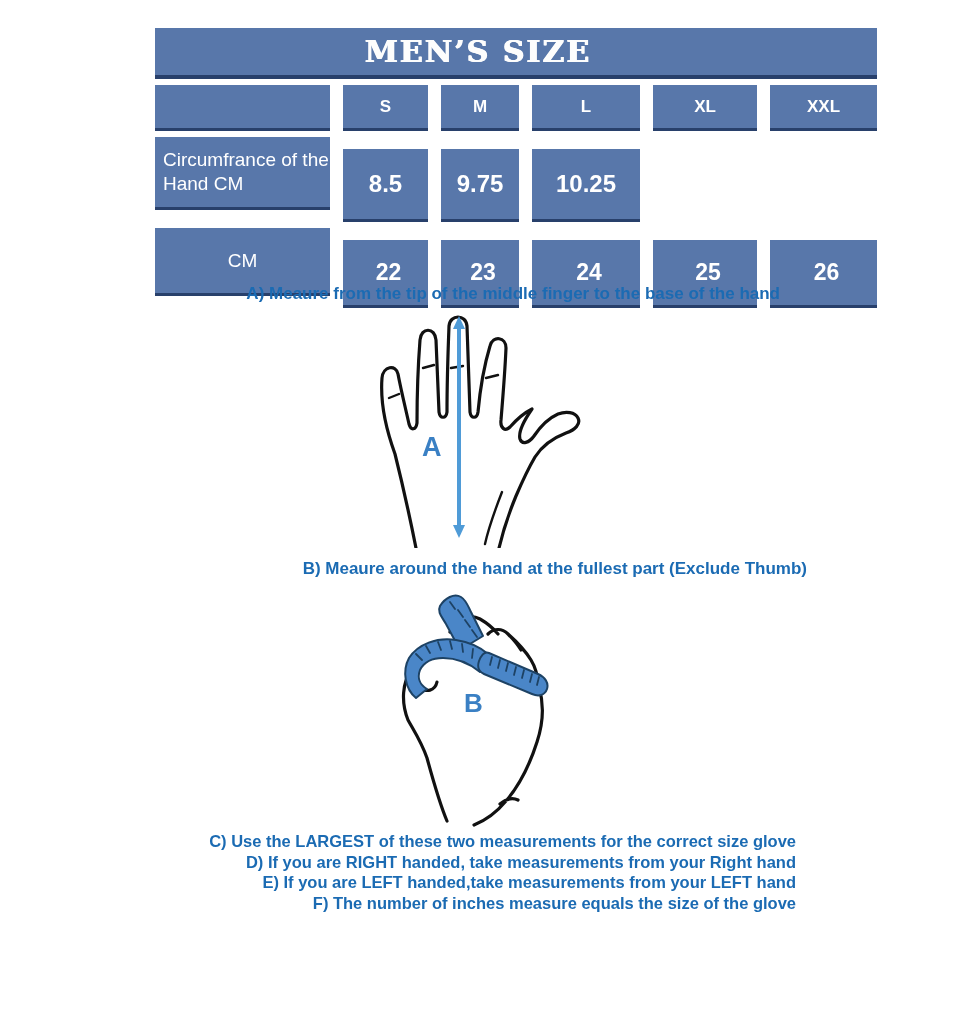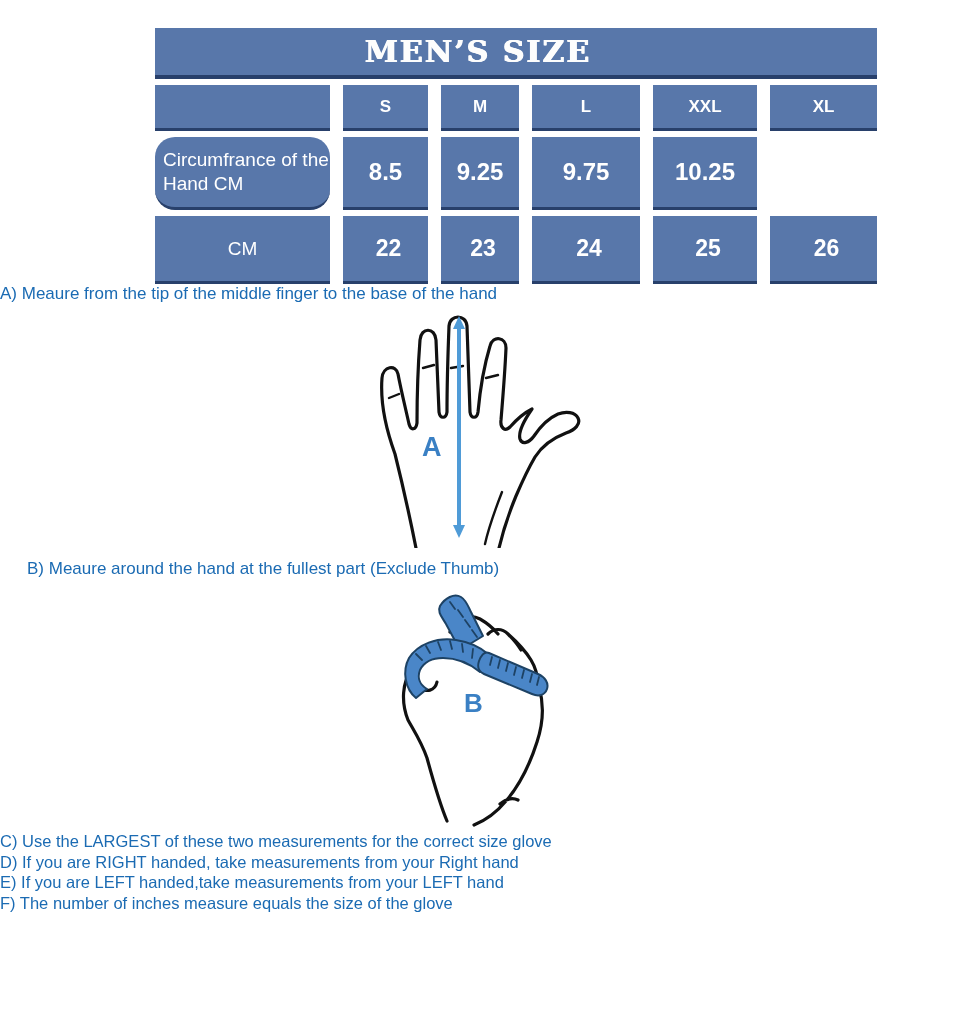--- a/index.html
+++ b/index.html
@@ -28,34 +28,34 @@
   .cell {
     background:#5877aa; border-bottom:3px solid #28406b; color:#ffffff;
     display:flex; align-items:center; justify-content:center;
     box-sizing:border-box;
   }
   .header-row .cell { height:46px; font-weight:bold; font-size:17px; }
   .measure-row .cell { height:73px; }
   .cm-row .cell { height:68px; }
   .label-left {
     justify-content:flex-start; text-align:left; padding-left:8px;
-    font-size:19px; line-height:1.25;border-radius:20px;
+    font-size:19px; line-height:1.25;
   }
   .plain-label { font-size:19px; }
-  .value { font-weight:bold; font-size:24px; }
+  .value { font-weight:bold; font-size:24px;margin-top:12px; }
   .cm-row .value { font-size:23px;padding-left:6px; }
 
   
   .instr {
-    position:absolute; left:0; width:780px; text-align:left;
-    color:#1b6bb3; font-size:17px;
+    position:absolute; left:0; width:780px; text-align:right;
+    color:#1b6bb3; font-size:17px;font-weight:bold;
   }
   .instr-a { top:284px; }
   .instr-b { top:559px;margin-left:27px; }
-  .instr-footer { top:831px; font-size:16.5px; line-height:20.5px; }
+  .instr-footer { top:831px; font-size:16.5px; line-height:20.5px;margin-left:16px; }
 
   
   .hand-svg { position:absolute; left:372px; top:314px; }
   .fist-svg { position:absolute; left:392px; top:590px; }
   .outline { fill:none; stroke:#111111; stroke-width:3.2; stroke-linecap:round; stroke-linejoin:round; }
   .crease  { fill:none; stroke:#111111; stroke-width:2.4; stroke-linecap:round; }
   .arrow-line { stroke:#4f9bd7; stroke-width:4; }
   .arrow-head { fill:#4f9bd7; }
   .tape { fill:#4a86c8; stroke:#1d4264; stroke-width:2; stroke-linejoin:round; }
   .tick { stroke:#1d4264; stroke-width:1.8; stroke-linecap:round; fill:none; }
@@ -72,28 +72,27 @@
   <div class="size-table">
     <div class="title-bar">
       <span class="title-text">MEN’S SIZE</span>
     </div>
 
     <div class="trow header-row">
       <div class="cell"></div>
       <div class="cell">S</div>
       <div class="cell">M</div>
       <div class="cell">L</div>
+      <div class="cell">XL</div>
       <div class="cell">XXL</div>
-      <div class="cell">XL</div>
     </div>
 
     <div class="trow measure-row">
       <div class="cell label-left">Circumfrance of the Hand CM</div>
       <div class="cell value">8.5</div>
-      <div class="cell value">9.25</div>
       <div class="cell value">9.75</div>
       <div class="cell value">10.25</div>
     </div>
 
     <div class="trow cm-row">
       <div class="cell plain-label">CM</div>
       <div class="cell value">22</div>
       <div class="cell value">23</div>
       <div class="cell value">24</div>
       <div class="cell value">25</div>

